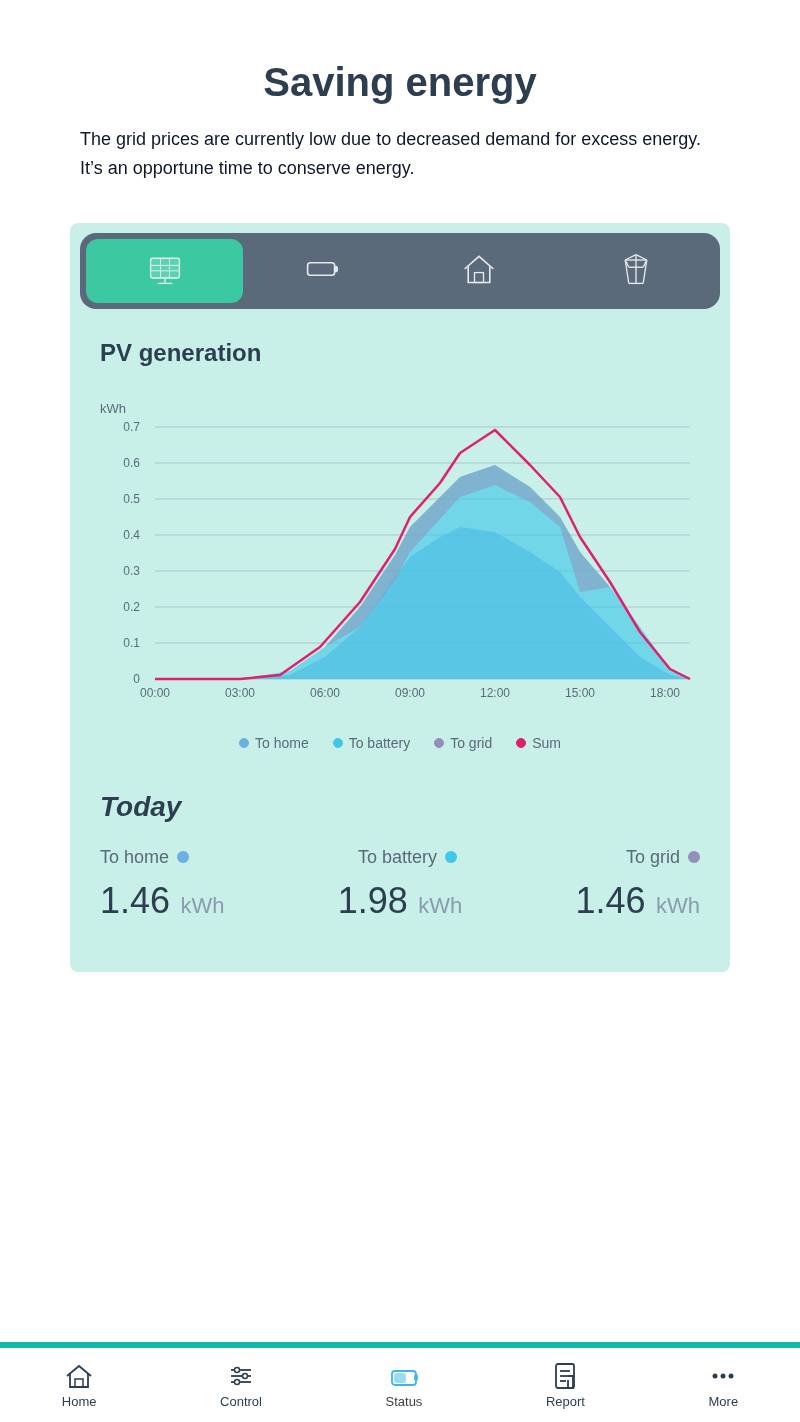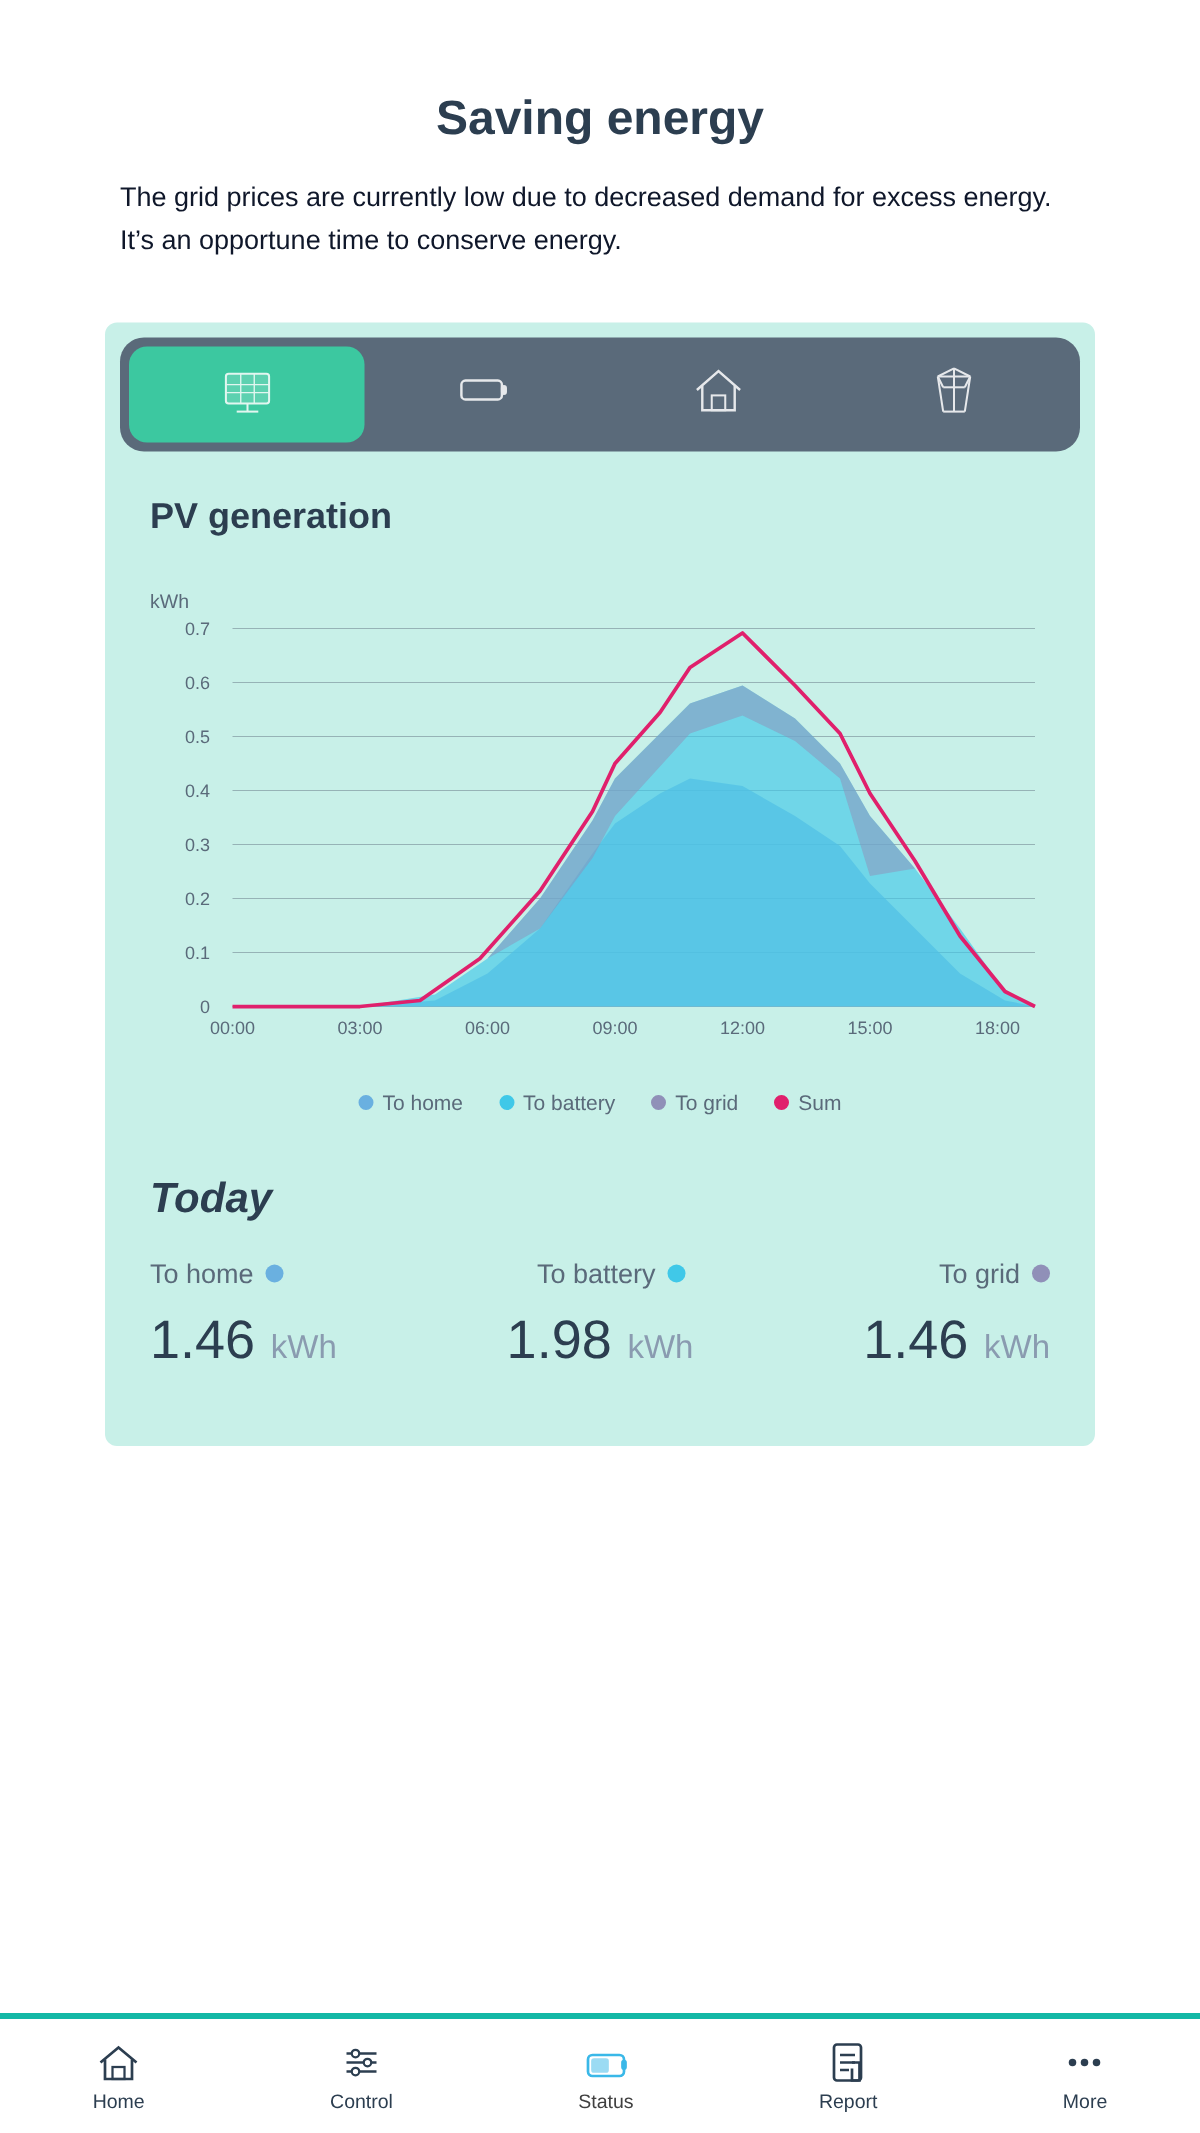--- a/index.html
+++ b/index.html
@@ -23,21 +23,21 @@
     }
 
     
     .header-section {
       width: 100%;
       padding: 60px 80px 20px;
       text-align: center;
     }
 
     .page-title {
-      font-size: 32px;
+      font-size: 40px;
       font-weight: 600;
       color: #2c3e50;
       margin-bottom: 20px;
     }
 
     .page-subtitle {
       font-size: 18px;
       color: #0f172a;
       line-height: 1.6;
       text-align: left;
@@ -196,21 +196,21 @@
       margin-left: 6px;
     }
 
     
     .bottom-nav {
       position: fixed;
       bottom: 0;
       width: 800px;
       height: 80px;
       background: #ffffff;
-      border-top: 4px solid #14b8a6;
+      border-top: 6px solid #14b8a6;
       display: flex;
       justify-content: space-around;
       align-items: center;
     }
 
     .nav-item {
       display: flex;
       flex-direction: column;
       align-items: center;
       gap: 4px;

